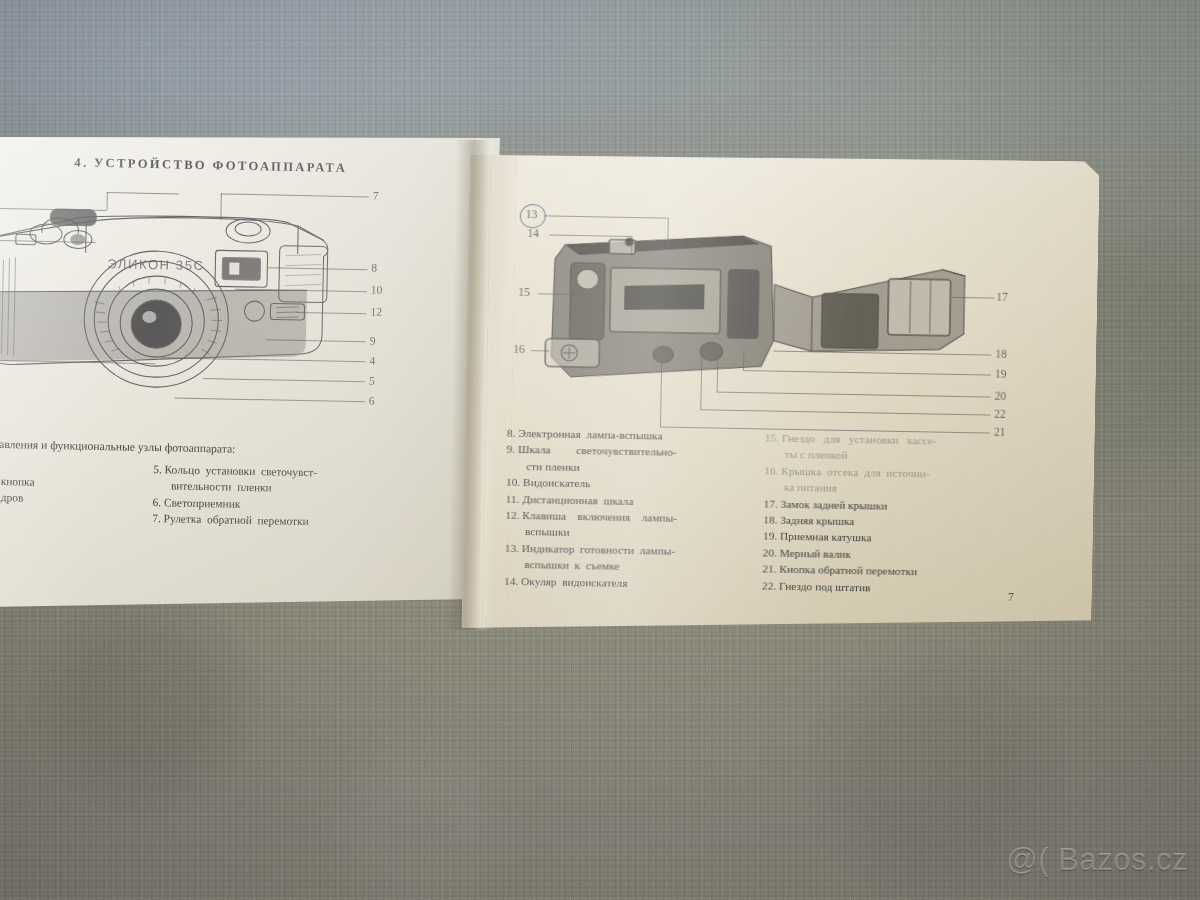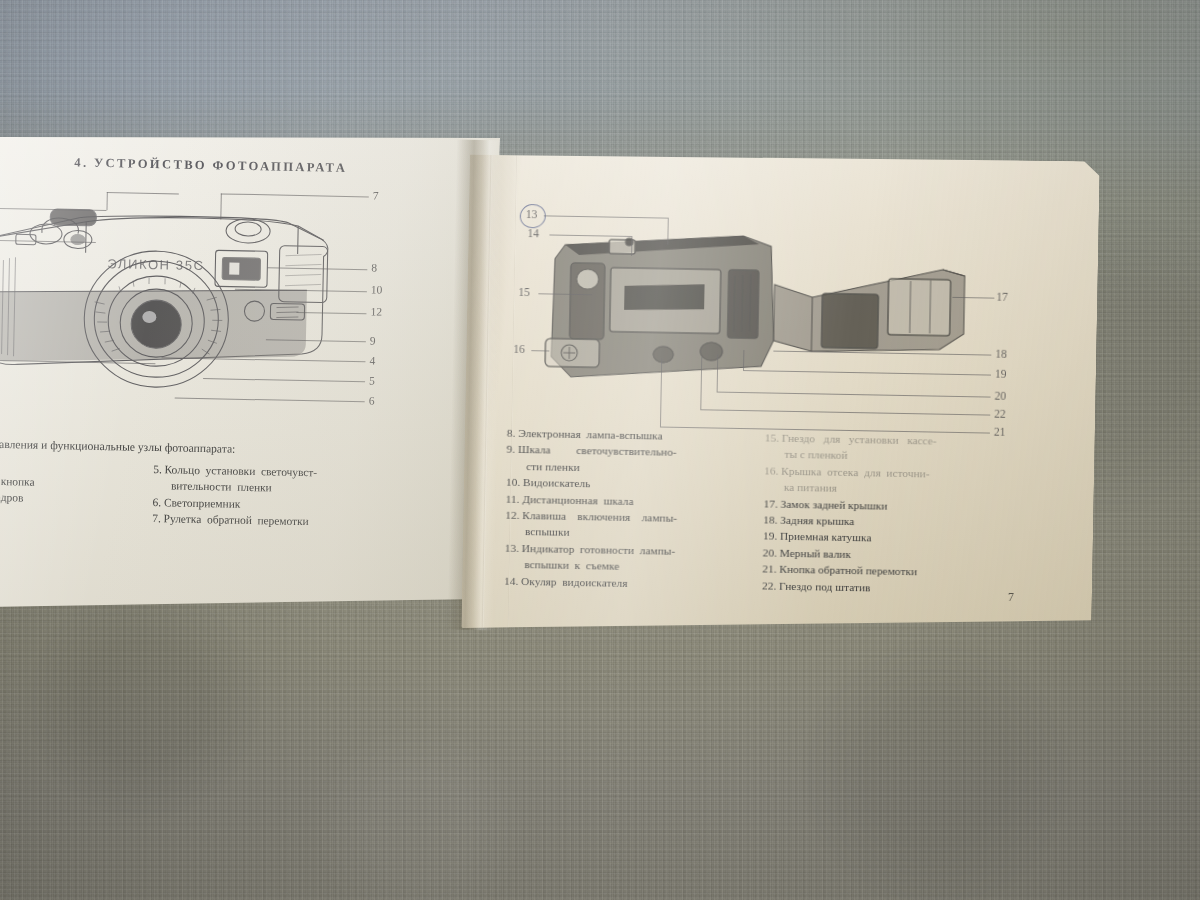--- a/index.html
+++ b/index.html
@@ -441,13 +441,14 @@
 
       <div class="crease" style="left:20px;top:0;width:3px;height:478px;opacity:.55;"></div>
       <div class="crease" style="left:46px;top:0;width:2px;height:478px;opacity:.35;"></div>
 
       <div class="sheen"></div>
     </div>
 
     <div id="gutter"></div>
   </div>
 
+  <div id="watermark">@( Bazos.cz</div>
 </div>
 
 </body></html>

